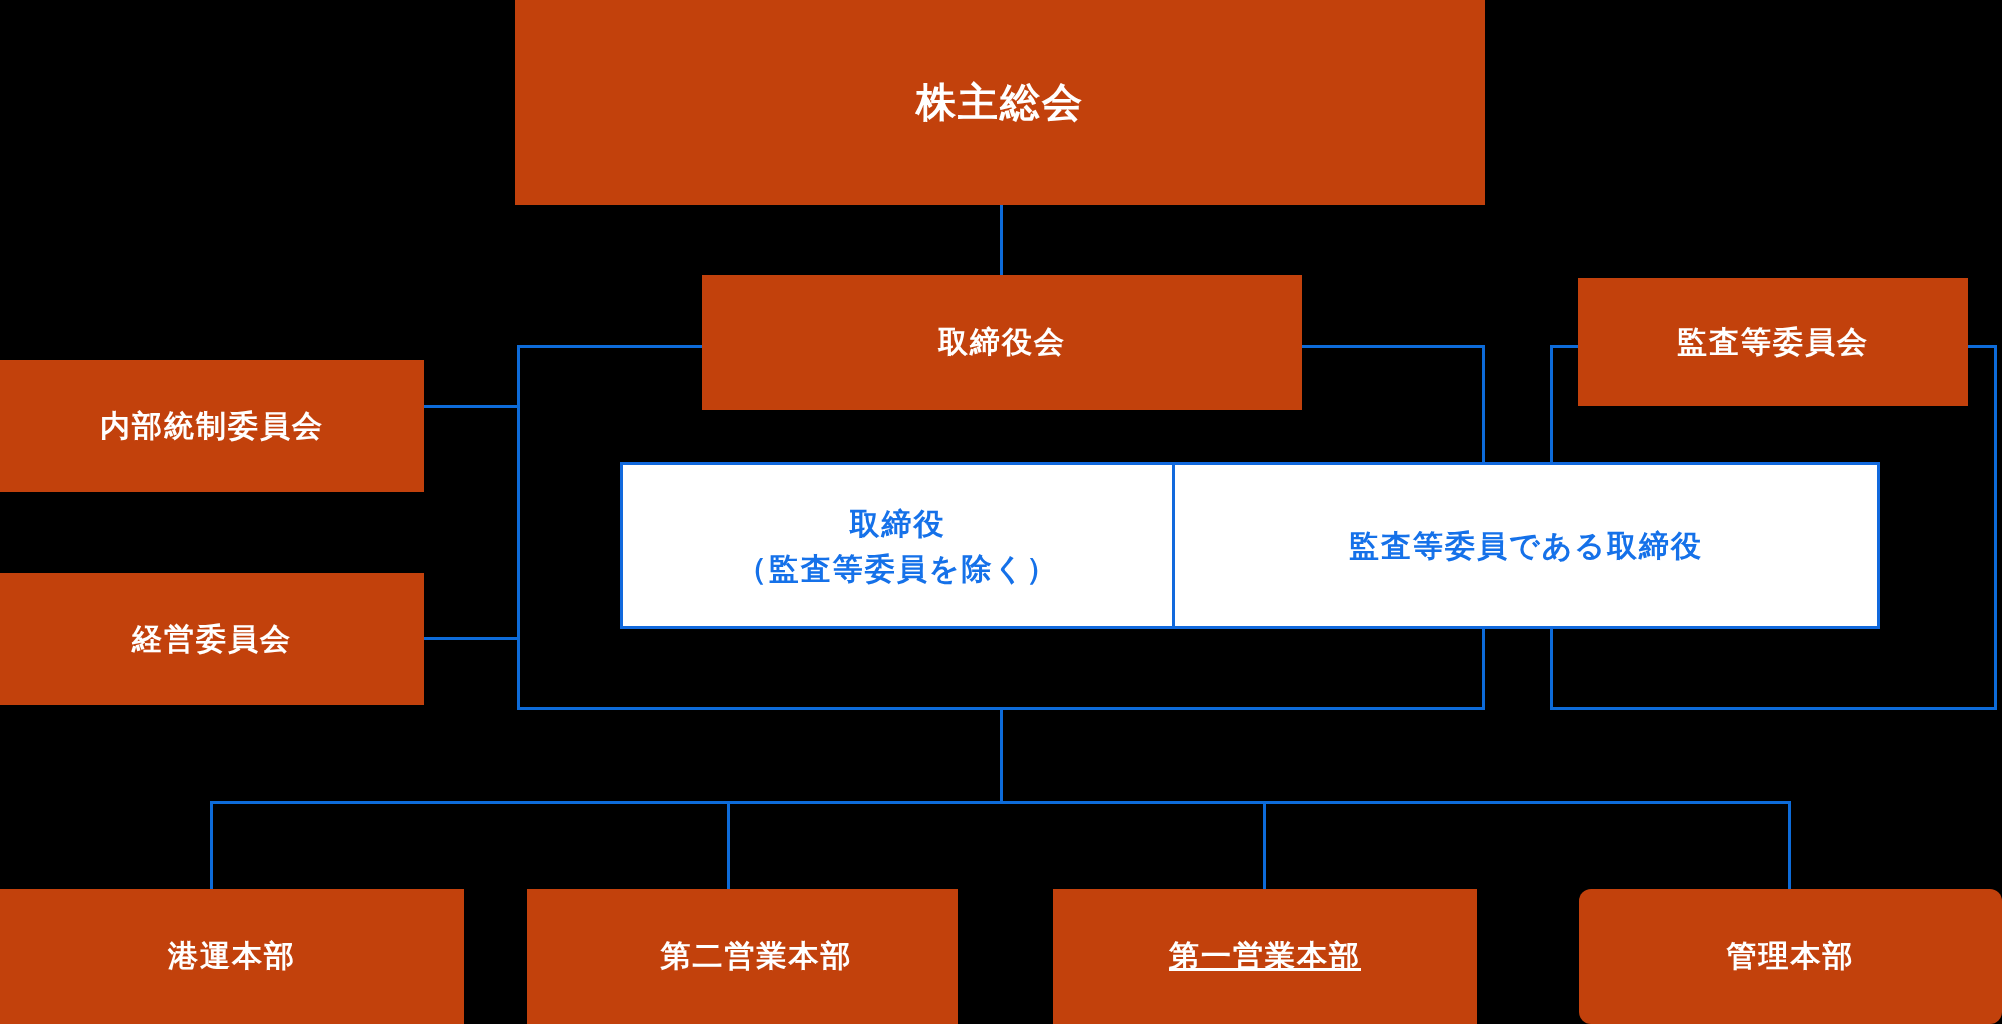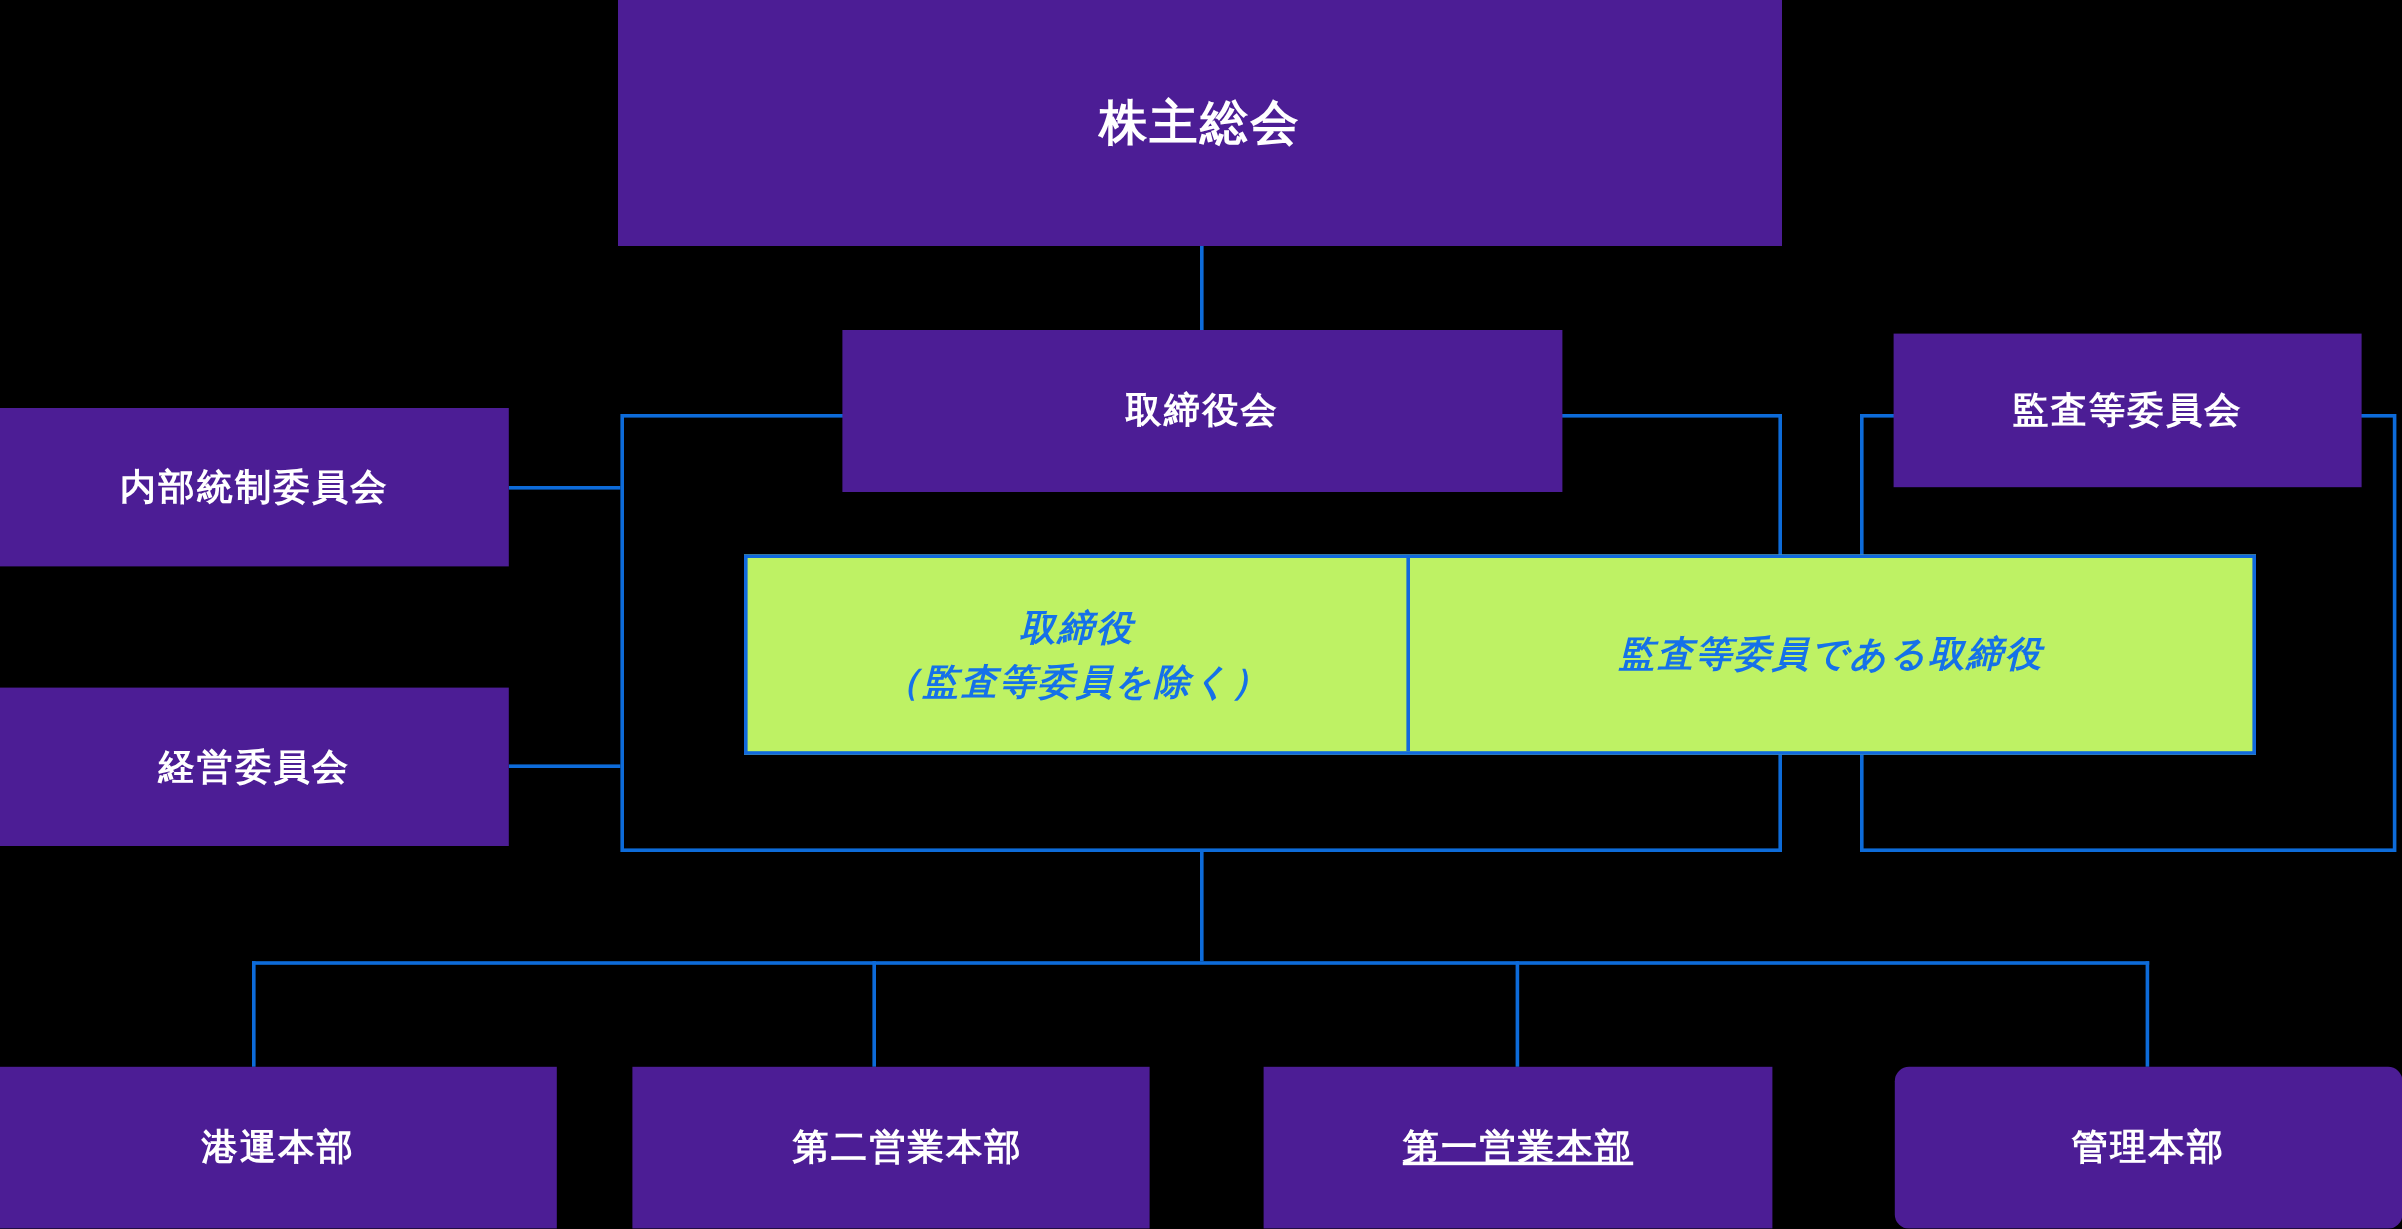--- a/index.html
+++ b/index.html
@@ -2,33 +2,32 @@
 <html><head>
 <meta charset="utf-8">
 <style>
   html,body{margin:0;padding:0;background:#000;}
   #stage{
     position:relative;width:2002px;height:1024px;background:#000000;
     overflow:hidden;font-family:"DejaVu Sans","Liberation Sans",sans-serif;
   }
   .box{
     position:absolute;display:flex;align-items:center;justify-content:center;
-    background:#4c1d95;color:#ffffff;font-weight:700;text-align:center;
+    background:#c2410c;color:#ffffff;font-weight:700;text-align:center;
     letter-spacing:2px;
   }
   .line{position:absolute;background:#0d6bd9;}
   .outline{
     position:absolute;border:3px solid #0d6bd9;box-sizing:border-box;
     background:transparent;
   }
   .white-box{
     position:absolute;left:620px;top:462px;width:1260px;height:167px;
-    background:#bef264;border:3px solid #1169dd;box-sizing:border-box;
+    background:#ffffff;border:3px solid #1169dd;box-sizing:border-box;
     display:flex;
-    font-style:italic;
   }
   .white-cell{
     display:flex;flex-direction:column;align-items:center;justify-content:center;
     color:#1571e9;font-weight:700;font-size:30px;line-height:45px;
     text-align:center;letter-spacing:2px;
   }
   .cell-left{width:552px;border-right:3px solid #1169dd;box-sizing:border-box;}
   .cell-right{flex:1;}
   .fs40{font-size:40px;}
   .fs30{font-size:30px;}
@@ -66,21 +65,21 @@
   </div>
 
   <div class="box fs30" style="left:1578px;top:278px;width:390px;height:128px;">
     <span>監査等委員会</span>
   </div>
 
   <div class="box fs30" style="left:702px;top:275px;width:600px;height:135px;">
     <span>取締役会</span>
   </div>
 
-  <div class="box fs30" style="left:0;top:340px;width:424px;height:132px;">
+  <div class="box fs30" style="left:0;top:360px;width:424px;height:132px;">
     <span>内部統制委員会</span>
   </div>
 
   <div class="box fs30" style="left:0;top:573px;width:424px;height:132px;">
     <span>経営委員会</span>
   </div>
 
   <div class="box fs30" style="left:0;top:889px;width:464px;height:135px;">
     <span>港運本部</span>
   </div>

